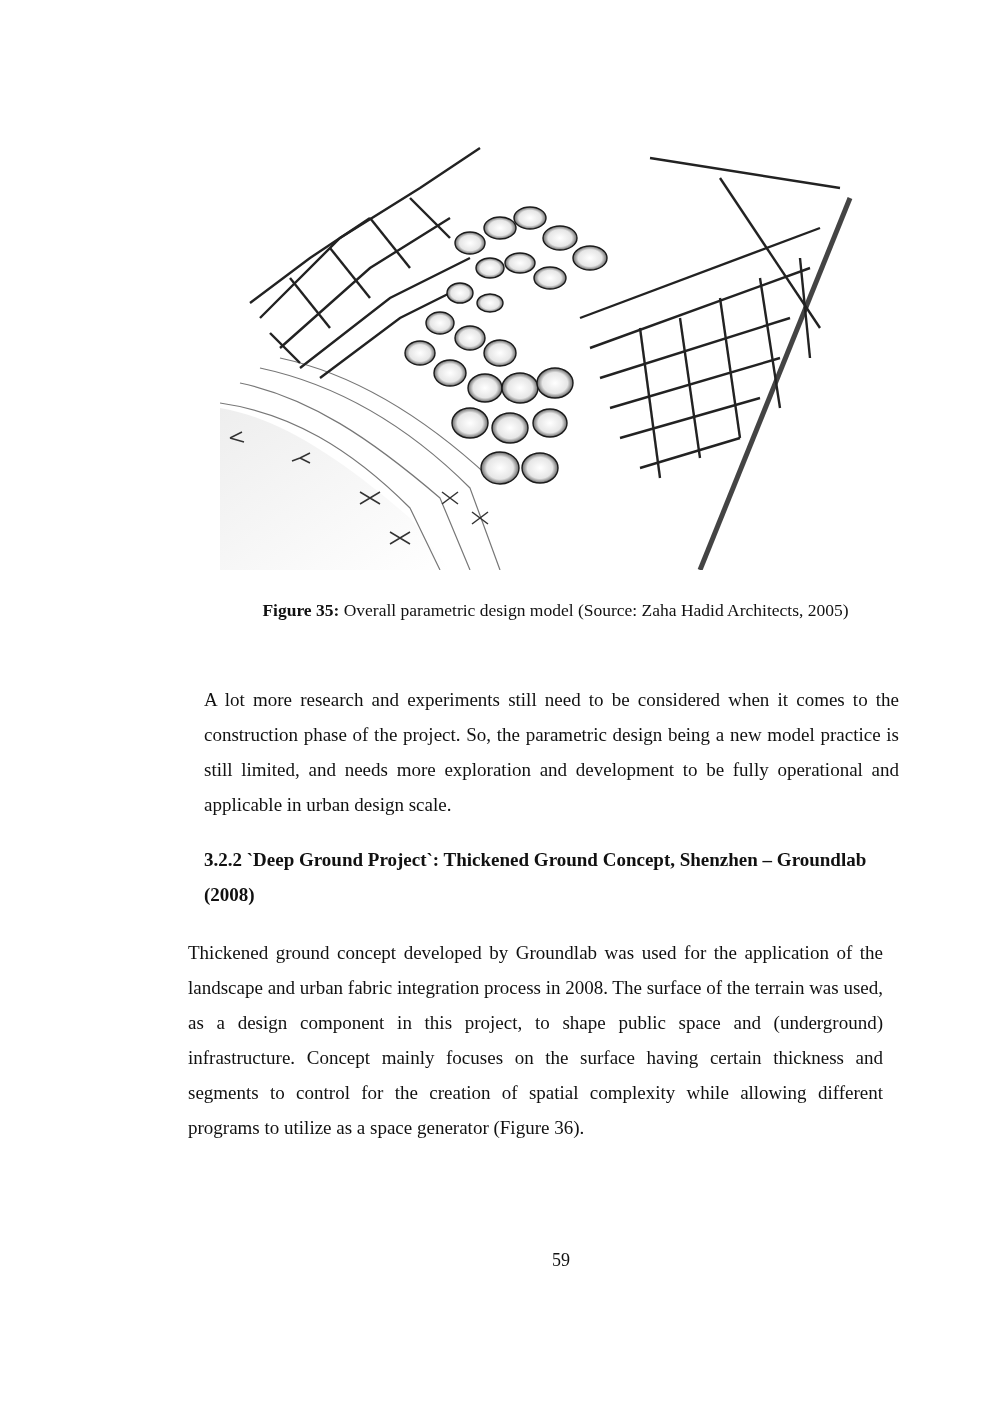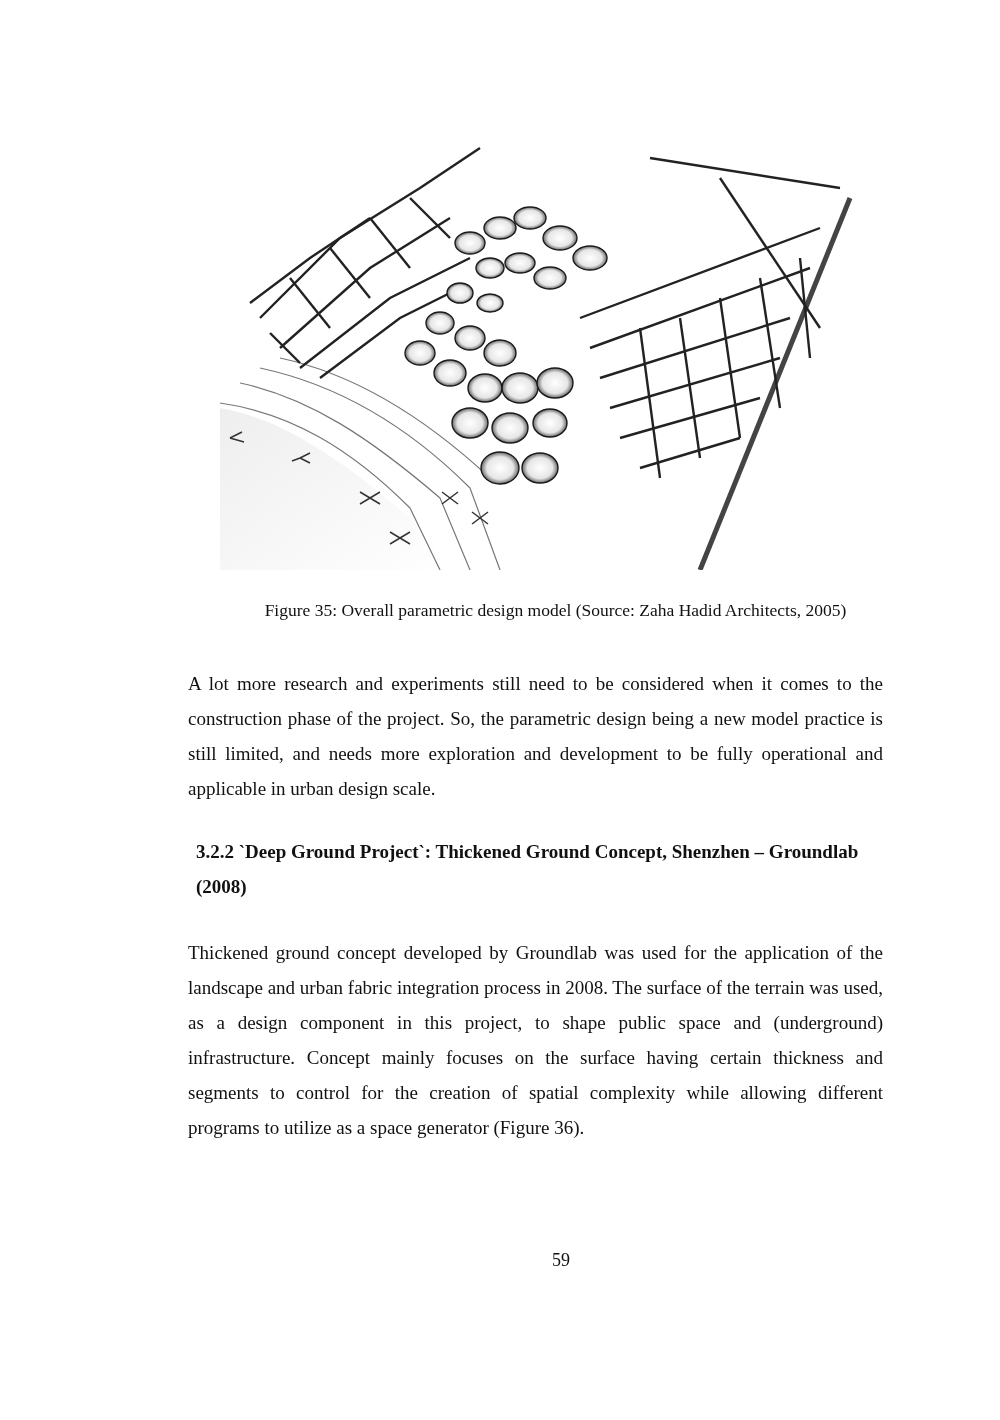--- a/index.html
+++ b/index.html
@@ -2,21 +2,21 @@
 <html><head>
   <meta charset="utf-8">
   <style>
     html, body { margin: 0; padding: 0; background: #ffffff; }
     body { width: 1000px; height: 1420px; position: relative; overflow: hidden;
       font-family: "Liberation Serif", "DejaVu Serif", serif; color: #111; }
     .figure { position: absolute; left: 220px; top: 118px; width: 635px; height: 452px; }
     .figure svg { width: 100%; height: 100%; display: block; }
     .caption { position: absolute; left: 188px; width: 735px; top: 598px; text-align: center;
       font-size: 17.5px; line-height: 24px; }
-    .caption b { font-weight: normal; }
+    .caption b { font-weight: bold; }
     .para { position: absolute; left: 188px; width: 695px; font-size: 19px; line-height: 35px;
       text-align: justify; }
     .p1 { top: 666px; }
     .heading { position: absolute; left: 188px; width: 700px; top: 826px; font-size: 19px;
       line-height: 35px; font-weight: bold; }
     .p2 { top: 935px; }
     .page-num { position: absolute; left: 0; width: 1122px; top: 1250px; text-align: center; font-size: 18px; }
   </style>
 </head>
 <body>
@@ -110,19 +110,19 @@
       <path d="M230,380 l8,-6 M230,380 l8,6 M230,380 l-8,-6 M230,380 l-8,6"></path>
       <path d="M260,400 l8,-6 M260,400 l8,6 M260,400 l-8,-6 M260,400 l-8,6"></path>
     </g>
   </svg>
 </div>
 
 <div class="caption">
   <b>Figure 35:</b><span> Overall parametric design model (Source: Zaha Hadid Architects, 2005)</span>
 </div>
 
-<p class="para p1" style="margin:0">A lot more research and experiments still need to be considered when it comes to the construction phase of the project. So, the parametric design being a new model practice is still limited, and needs more exploration and development to be fully operational and applicable in urban design scale.</p>
+<p class="para p1" style="margin:16px">A lot more research and experiments still need to be considered when it comes to the construction phase of the project. So, the parametric design being a new model practice is still limited, and needs more exploration and development to be fully operational and applicable in urban design scale.</p>
 
-<h3 class="heading" style="margin:8px">3.2.2 `Deep Ground Project`: Thickened Ground Concept, Shenzhen – Groundlab (2008)</h3>
+<h3 class="heading" style="margin:16px">3.2.2 `Deep Ground Project`: Thickened Ground Concept, Shenzhen – Groundlab (2008)</h3>
 
 <p class="para p2" style="margin:0">Thickened ground concept developed by Groundlab was used for the application of the landscape and urban fabric integration process in 2008. The surface of the terrain was used, as a design component in this project, to shape public space and (underground) infrastructure. Concept mainly focuses on the surface having certain thickness and segments to control for the creation of spatial complexity while allowing different programs to utilize as a space generator (Figure 36).</p>
 
 <div class="page-num">59</div>
 
 </body></html>

